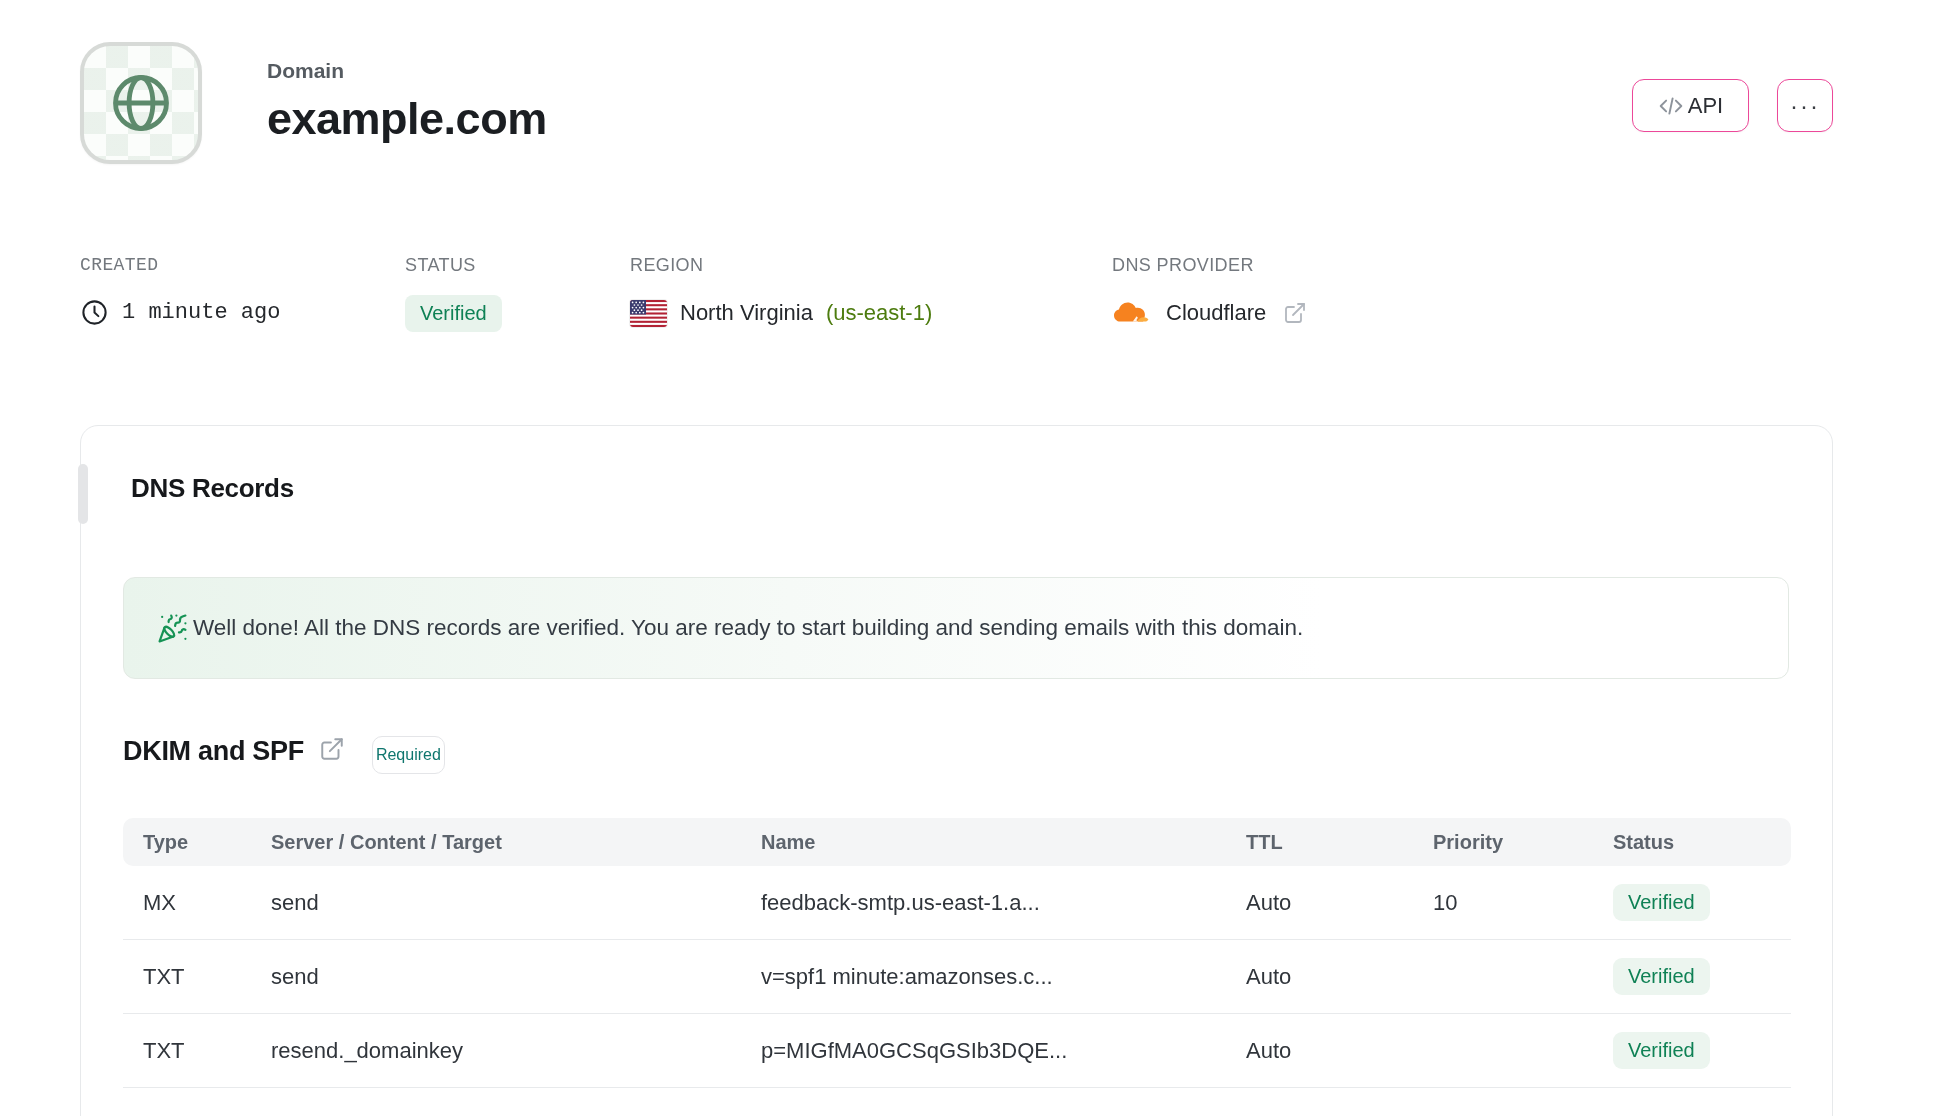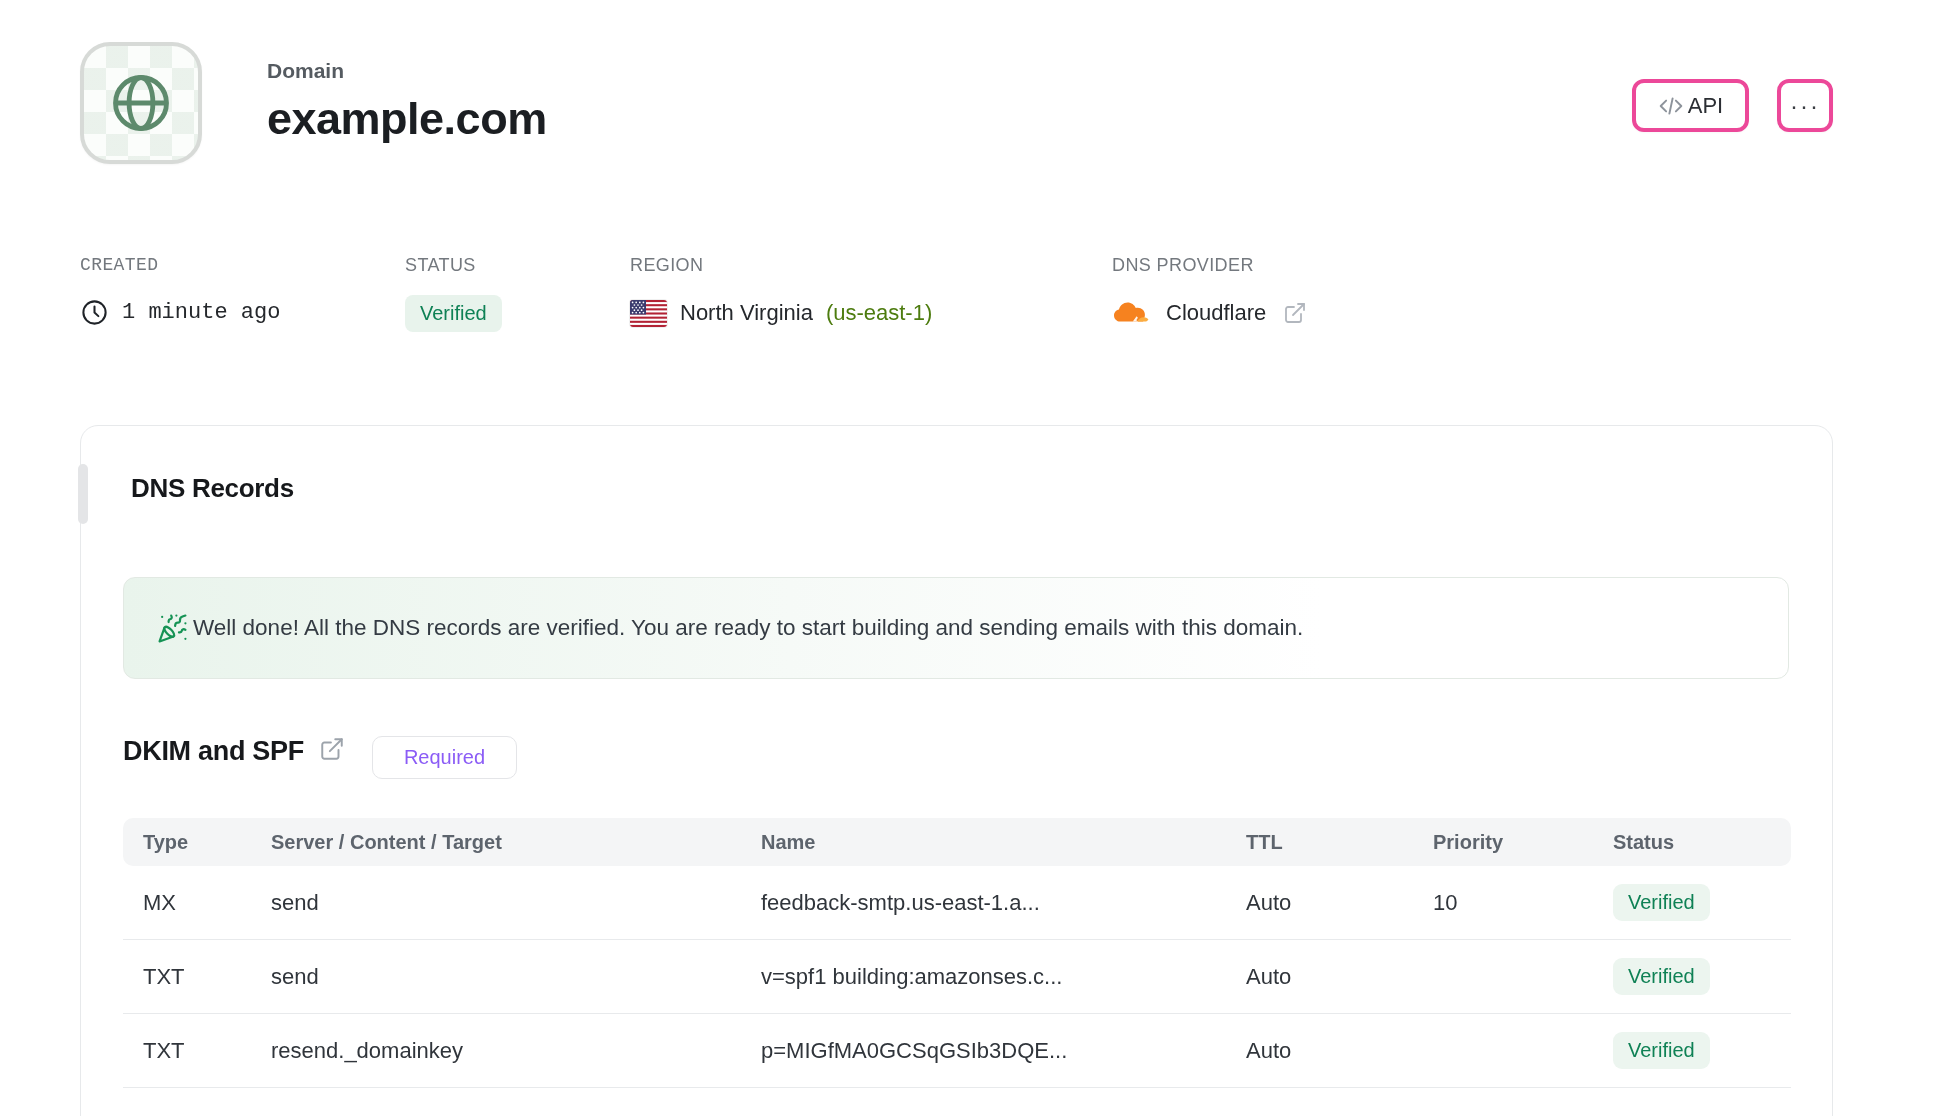--- a/index.html
+++ b/index.html
@@ -21,21 +21,21 @@
     background-size:44px 44px; background-position:0 0, 22px 22px;
     display:flex; align-items:center; justify-content:center;
     box-shadow:0 1px 2px rgba(0,0,0,.04);
   }
   .title-block { position:absolute; left:267px; top:58px; }
   .eyebrow { font-size:21px; font-weight:600; color:#555b61; line-height:26px; }
   .page-title { font-size:45px; font-weight:700; color:#1b1e22; line-height:52px; margin-top:9px; letter-spacing:-0.5px; }
 
   .btn {
     position:absolute; top:79px; height:53px; display:flex; align-items:center; justify-content:center;
-    gap:4px; border:4px solid #ec4899; border-radius:12px; background:#fff;
+    gap:4px; border:1px solid #ec4899; border-radius:12px; background:#fff;
     font-size:22px; color:#2b2e33; cursor:pointer; box-shadow:0 1px 2px rgba(0,0,0,.03);
   }
   .btn-api { left:1632px; width:117px; }
   .btn-more { left:1777px; width:56px; font-size:24px; letter-spacing:2px; color:#3b3e43; }
   .code-glyph { color:#8d939b; }
 
   
   .meta-col { position:absolute; top:255px; }
   .meta-col.created { left:80px;font-family:Liberation Mono, monospace; }
   .meta-col.status  { left:405px; }
@@ -66,21 +66,21 @@
     margin-top:71px; height:102px; border:1px solid #e2e9e3; border-radius:12px;
     background:linear-gradient(90deg, #e9f4ec 0%, #f6faf7 40%, #ffffff 72%);
     display:flex; align-items:center; gap:5px; padding:0 33px;
     font-size:22.5px; color:#343b43;
   }
 
   .section-row { margin-top:57px; height:48px; display:flex; align-items:flex-start; gap:15px; }
   .section-title { font-size:27px; font-weight:700; color:#17191c; letter-spacing:-0.3px; }
   .badge-required {
     margin-left:12px; border:1px solid #e4e5e8; border-radius:10px; background:#fff;
-    padding:9px 31px; font-size:20px; color:#8b5cf6;
+    padding:9px 3px; font-size:16px; color:#0f766e;
   }
 
   
   .dns-table { margin-top:34px; width:1668px; }
   .thead, .trow {
     display:grid;
     grid-template-columns:128px 490px 485px 187px 180px 1fr;
     align-items:center;
   }
   .thead {
@@ -261,21 +261,21 @@
       <div>send</div>
       <div>feedback-smtp.us-east-1.a...</div>
       <div>Auto</div>
       <div>10</div>
       <div><span class="badge-verified-sm">Verified</span></div>
     </div>
 
     <div class="trow">
       <div>TXT</div>
       <div>send</div>
-      <div>v=spf1 building:amazonses.c...</div>
+      <div>v=spf1 minute:amazonses.c...</div>
       <div>Auto</div>
       <div></div>
       <div><span class="badge-verified-sm">Verified</span></div>
     </div>
 
     <div class="trow">
       <div>TXT</div>
       <div>resend._domainkey</div>
       <div>p=MIGfMA0GCSqGSIb3DQE...</div>
       <div>Auto</div>

